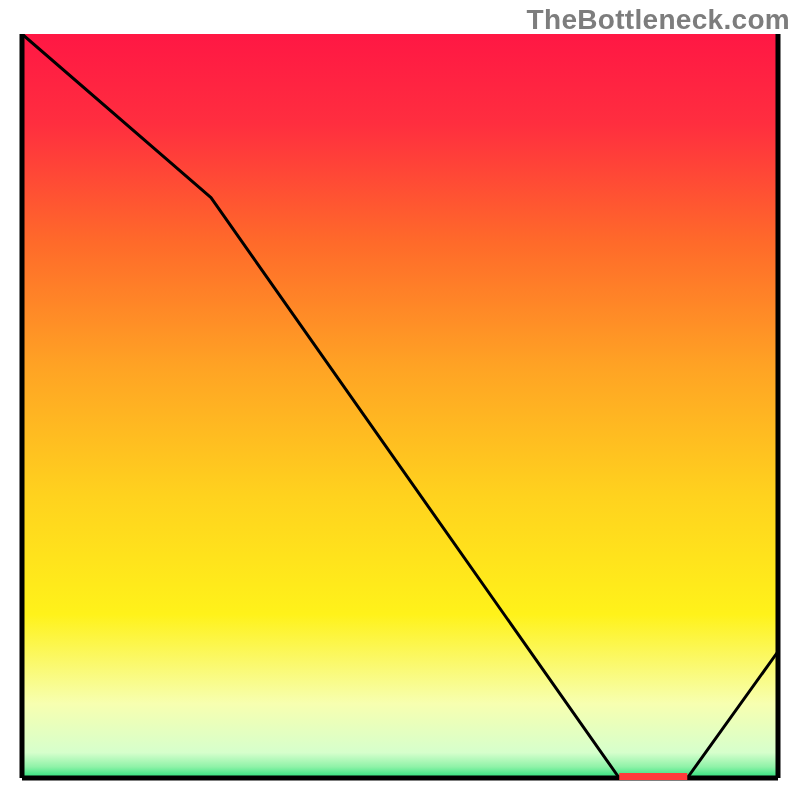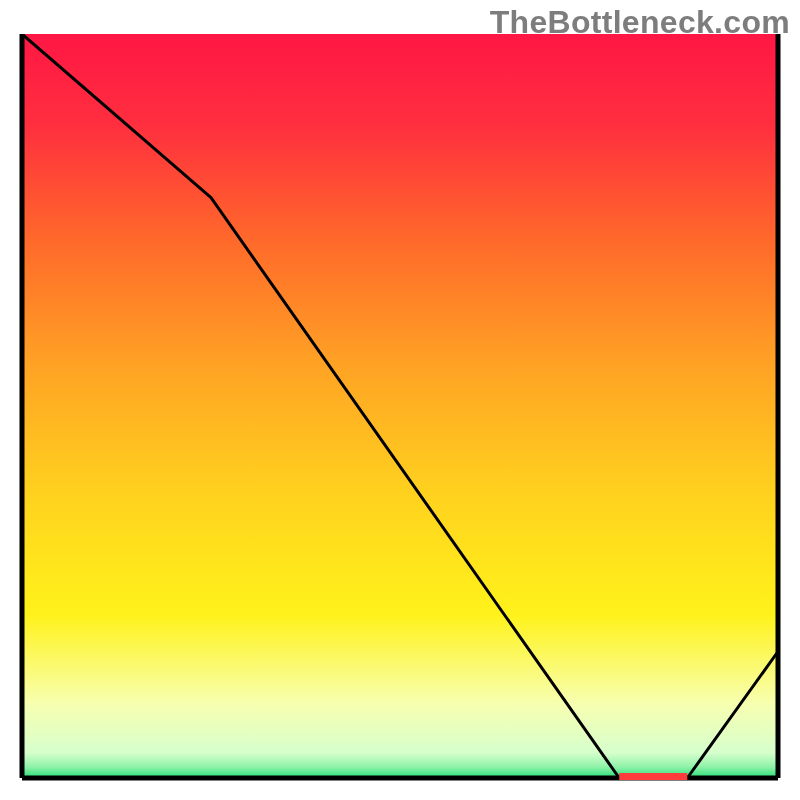--- a/index.html
+++ b/index.html
@@ -13,21 +13,21 @@
   }
   .wrap {
     position: relative;
     width: 800px;
     height: 800px;
   }
   .attribution {
     position: absolute;
     top: 4px;
     right: 10px;
-    font-size: 32px;
+    font-size: 28px;
     font-weight: 700;
     color: #7d7d7d;
     letter-spacing: 0.3px;
   }
   .plot {
     position: absolute;
     left: 18px;
     top: 34px;
     width: 764px;
     height: 748px;

